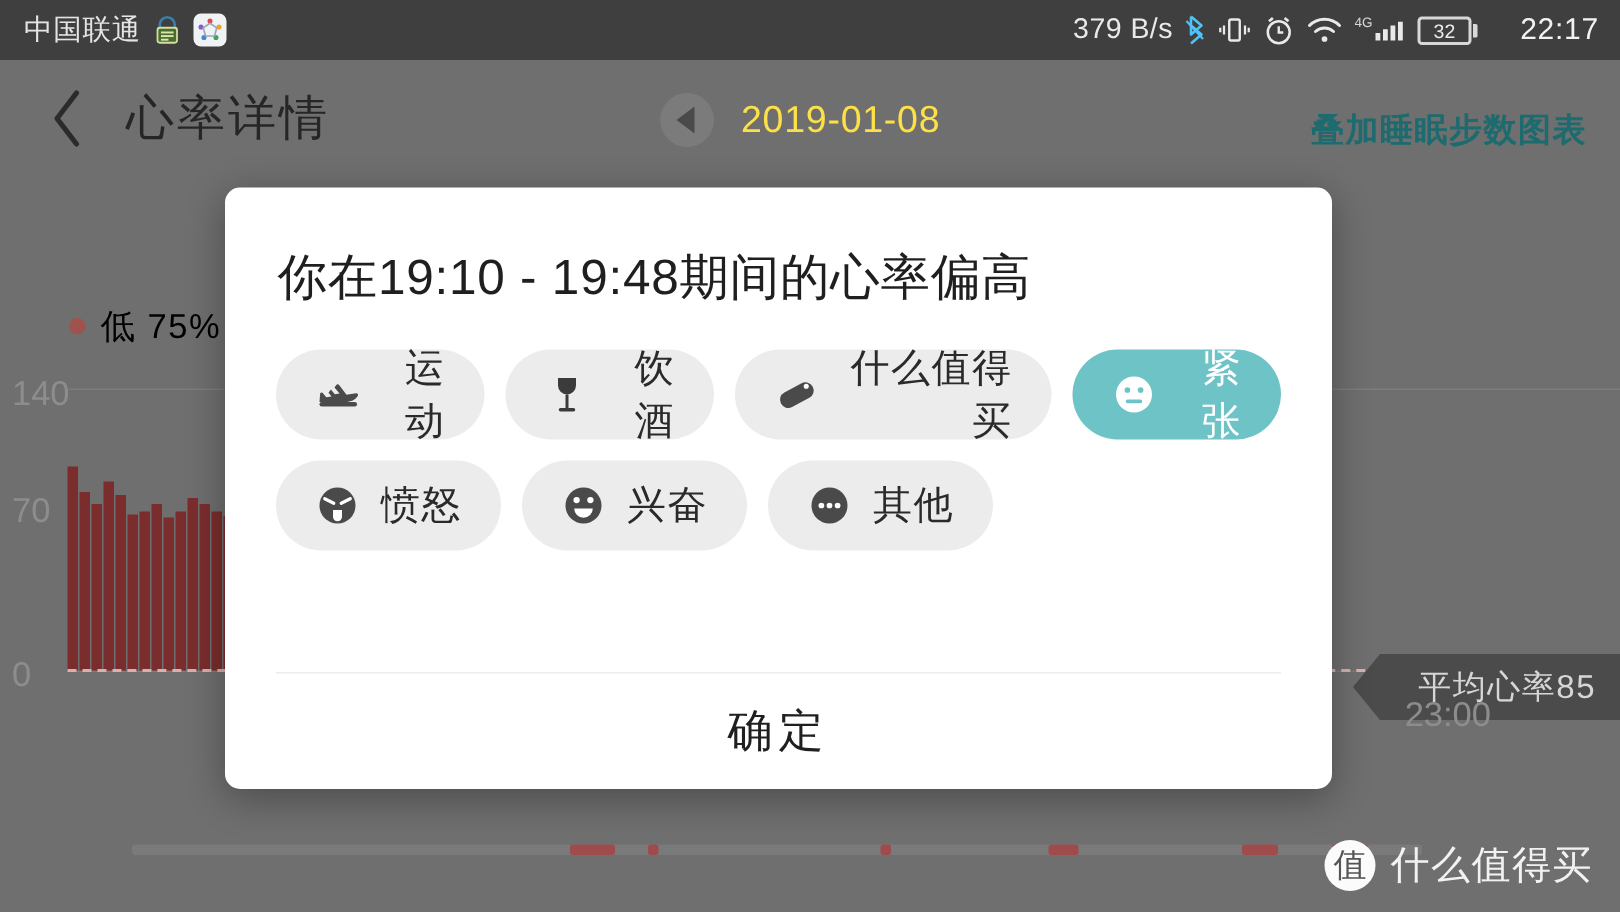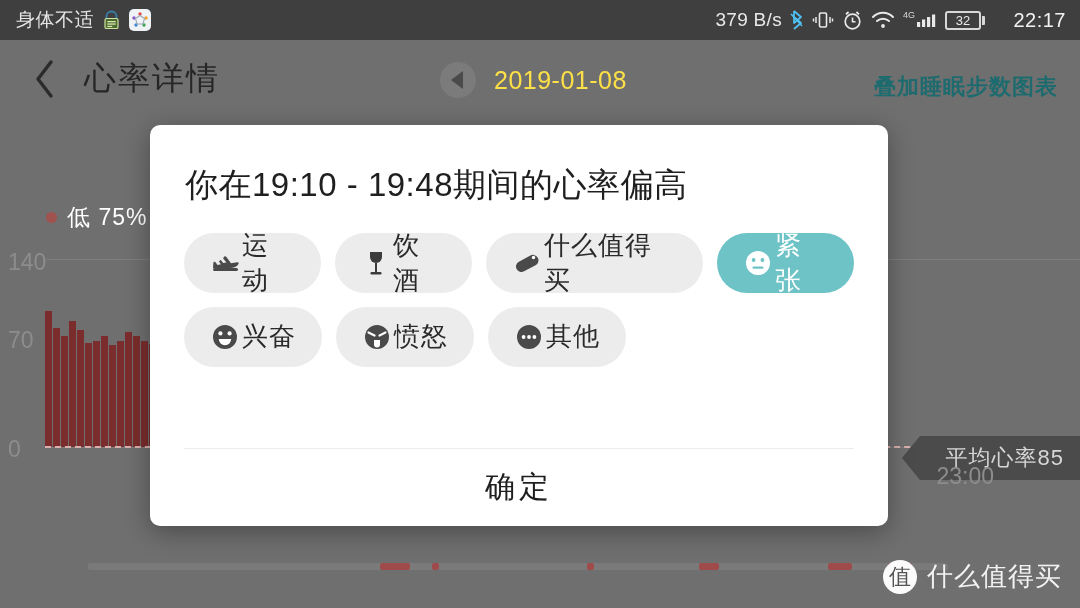--- a/index.html
+++ b/index.html
@@ -61,21 +61,21 @@
   #date-label{ font-size:25px; color:#fde047; letter-spacing:.5px; }
   #overlay-link{
     position:absolute; right:22px; top:72px;
     font-size:22px; color:#1d6b6e; font-weight:bold; letter-spacing:1px;
   }
 
   
   #chart-area{ position:absolute; left:0; top:118px; width:1080px; height:400px; }
   #legend{ position:absolute; left:46px; top:84px; display:flex; align-items:center; gap:10px; }
   #legend .dot{ width:11px;height:11px;border-radius:50%;background:#a0524f; }
-  #legend .legend-label{ font-size:23px; color:#ffffff; letter-spacing:1px; }
+  #legend .legend-label{ font-size:23px; color:#000000; letter-spacing:1px; }
 
   .y-label{ position:absolute; font-size:23px; color:#8d8d8d; }
   #y-140{ left:8px; top:131px; }
   #y-70{  left:8px; top:209px; }
   #y-0{   left:8px; top:318px; }
 
   .gridline{ position:absolute; left:46px; right:0; height:1px; background:#7d7d7d; }
   #grid-140{ top:141px; }
   #grid-0{   top:329px; }
 
@@ -129,42 +129,42 @@
     font-size:33px; color:#1f1f1f; letter-spacing:.5px; line-height:1.2;
     margin-left:1px;
   }
   #dialog-subtitle{
     font-size:23px; color:#a2a2a2; letter-spacing:1px; margin-top:26px; margin-left:2px;
   }
   #chip-rows{ margin-top:28px; }
   .chip-row{ display:flex; gap:14px; margin-bottom:14px; }
   .chip{
     height:60px; border-radius:30px; background:#ececec;
-    display:flex; align-items:center; padding:0 26px; gap:2px;
+    display:flex; align-items:center; padding:0 26px; gap:14px;text-align:right;
   }
   .chip .chip-label{ font-size:26px; color:#2a2a2a; letter-spacing:1px; }
   .chip.selected{ background:#6ec3c7; }
   .chip.selected .chip-label{ color:#ffffff; }
   .chip-icon{ width:30px;height:30px;display:flex;align-items:center;justify-content:center; }
 
   #dialog-divider{
     position:absolute; left:34px; right:34px; top:323px; height:1px; background:#ececec;
   }
   #confirm-button{
     position:absolute; left:0; right:0; top:324px; height:77px;
     display:flex; align-items:center; justify-content:center;
   }
   #confirm-button .btn-label{ font-size:30px; color:#1f1f1f; letter-spacing:4px; }
 </style>
 </head>
 <body>
 
 <div id="status-bar">
   <div class="statusbar-left">
-    <span id="carrier">身体不适</span>
+    <span id="carrier">中国联通</span>
     <span class="sb-icon">
       <svg width="19" height="21" viewBox="0 0 19 21">
         <path d="M4.5 9 V6.5 a5 5 0 0 1 10 0 V9" fill="none" stroke="#3b7ea8" stroke-width="1.8"></path>
         <rect x="3" y="8.5" width="13" height="10" rx="1.6" fill="#4b6b2f" stroke="#cfe0a0" stroke-width="1.2"></rect>
         <rect x="5.3" y="11" width="8.4" height="1.3" fill="#d7e6ab"></rect>
         <rect x="5.3" y="13.4" width="8.4" height="1.3" fill="#d7e6ab"></rect>
         <rect x="5.3" y="15.8" width="5" height="1.3" fill="#d7e6ab"></rect>
       </svg>
     </span>
     <span class="app-badge">
@@ -379,37 +379,37 @@
             </svg>
           </span>
           <span class="chip-label">紧张</span>
         </div>
       </div>
       <div class="chip-row">
         <div class="chip">
           <span class="chip-icon">
             <svg width="30" height="30" viewBox="0 0 30 30">
               <circle cx="15" cy="15" r="12" fill="#4a4a4a"></circle>
+              <path d="M6.5 10.5 L12.5 13.5" stroke="#ffffff" stroke-width="2.2" stroke-linecap="round"></path>
+              <path d="M23.5 10.5 L17.5 13.5" stroke="#ffffff" stroke-width="2.2" stroke-linecap="round"></path>
+              <path d="M12 18 h6 v4.5 a3 3 0 0 1 -6 0 Z" fill="#ffffff"></path>
+            </svg>
+          </span>
+          <span class="chip-label">愤怒</span>
+        </div>
+        <div class="chip">
+          <span class="chip-icon">
+            <svg width="30" height="30" viewBox="0 0 30 30">
+              <circle cx="15" cy="15" r="12" fill="#4a4a4a"></circle>
               <circle cx="10.4" cy="11.4" r="2.1" fill="#ffffff"></circle>
               <circle cx="19.6" cy="11.4" r="2.1" fill="#ffffff"></circle>
               <path d="M8.8 17 h12.4 a6.2 6.2 0 0 1 -12.4 0 Z" fill="#ffffff"></path>
             </svg>
           </span>
           <span class="chip-label">兴奋</span>
-        </div>
-        <div class="chip">
-          <span class="chip-icon">
-            <svg width="30" height="30" viewBox="0 0 30 30">
-              <circle cx="15" cy="15" r="12" fill="#4a4a4a"></circle>
-              <path d="M6.5 10.5 L12.5 13.5" stroke="#ffffff" stroke-width="2.2" stroke-linecap="round"></path>
-              <path d="M23.5 10.5 L17.5 13.5" stroke="#ffffff" stroke-width="2.2" stroke-linecap="round"></path>
-              <path d="M12 18 h6 v4.5 a3 3 0 0 1 -6 0 Z" fill="#ffffff"></path>
-            </svg>
-          </span>
-          <span class="chip-label">愤怒</span>
         </div>
         <div class="chip">
           <span class="chip-icon">
             <svg width="30" height="30" viewBox="0 0 30 30">
               <circle cx="15" cy="15" r="12" fill="#4a4a4a"></circle>
               <circle cx="9.6" cy="15" r="1.9" fill="#ffffff"></circle>
               <circle cx="15" cy="15" r="1.9" fill="#ffffff"></circle>
               <circle cx="20.4" cy="15" r="1.9" fill="#ffffff"></circle>
             </svg>
           </span>

